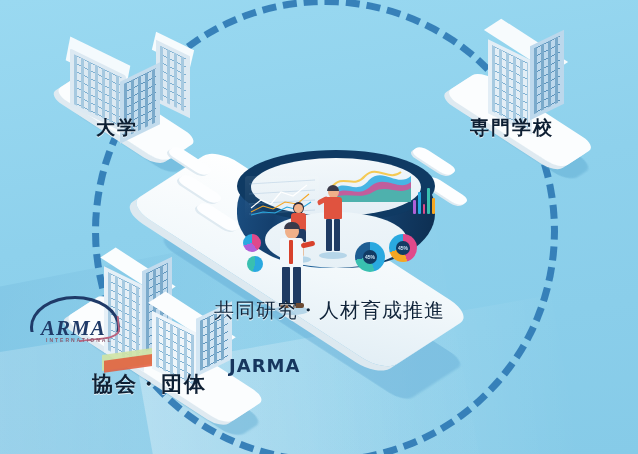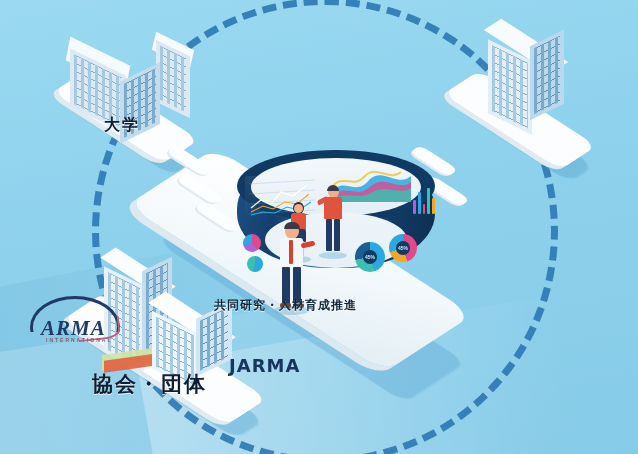--- a/index.html
+++ b/index.html
@@ -158,21 +158,21 @@
     background:#123b64;display:flex;align-items:center;justify-content:center;}
   .donut .hole span{font-size:5px;color:#cfe6f5;font-weight:700;}
 
   
   .person{position:absolute;}
   .p-head{position:absolute;border-radius:50%;}
   .p-body{position:absolute;border-radius:3px 3px 1px 1px;}
   .p-legs{position:absolute;border-radius:1px;}
   .p-shadow{position:absolute;border-radius:50%;background:rgba(120,180,215,.45);}
 
-  .center-label{position:absolute;left:214px;top:297px;font-size:12px;font-weight:700;
+  .center-label{position:absolute;left:214px;top:297px;font-size:20px;font-weight:400;
     color:#10243a;letter-spacing:1px;white-space:nowrap;
     font-family:"DejaVu Sans","Liberation Sans",sans-serif;
     text-shadow:0 1px 0 rgba(255,255,255,.8);}
 </style>
 </head>
 <body>
 
 <div class="stage">
 
   <div class="bg-base"></div>
@@ -193,35 +193,36 @@
     <div class="face u-left">
       <div class="win-grid"></div>
     </div>
     <div class="face u-right">
       <div class="win-grid"></div>
     </div>
     <div class="face u-mid">
       <div class="win-grid dark"></div>
     </div>
   </div>
-  <div class="node-label" style="left:104px;top:115px;font-size:16px;">大学</div>
+  <div class="node-label" style="left:96px;top:115px;font-size:19px;">大学</div>
 
   <div class="plat" id="voc-plat" style="left:452px;top:82px;width:136px;height:76px;">
     <div class="shadow"></div>
     <div class="top"></div>
   </div>
   <div class="iso" id="voc-building">
     <div class="face v-roof"></div>
     <div class="face v-front">
       <div class="win-grid"></div>
     </div>
     <div class="face v-side">
       <div class="win-grid dark"></div>
     </div>
   </div>
+  <div class="node-label" style="left:470px;top:115px;font-size:19px;">専門学校</div>
 
   <div class="plat" id="assoc-plat" style="left:70px;top:316px;width:190px;height:86px;">
     <div class="shadow"></div>
     <div class="top"></div>
   </div>
   <div class="iso" id="assoc-tower">
     <div class="face a-roof"></div>
     <div class="face a-front">
       <div class="win-grid"></div>
     </div>

